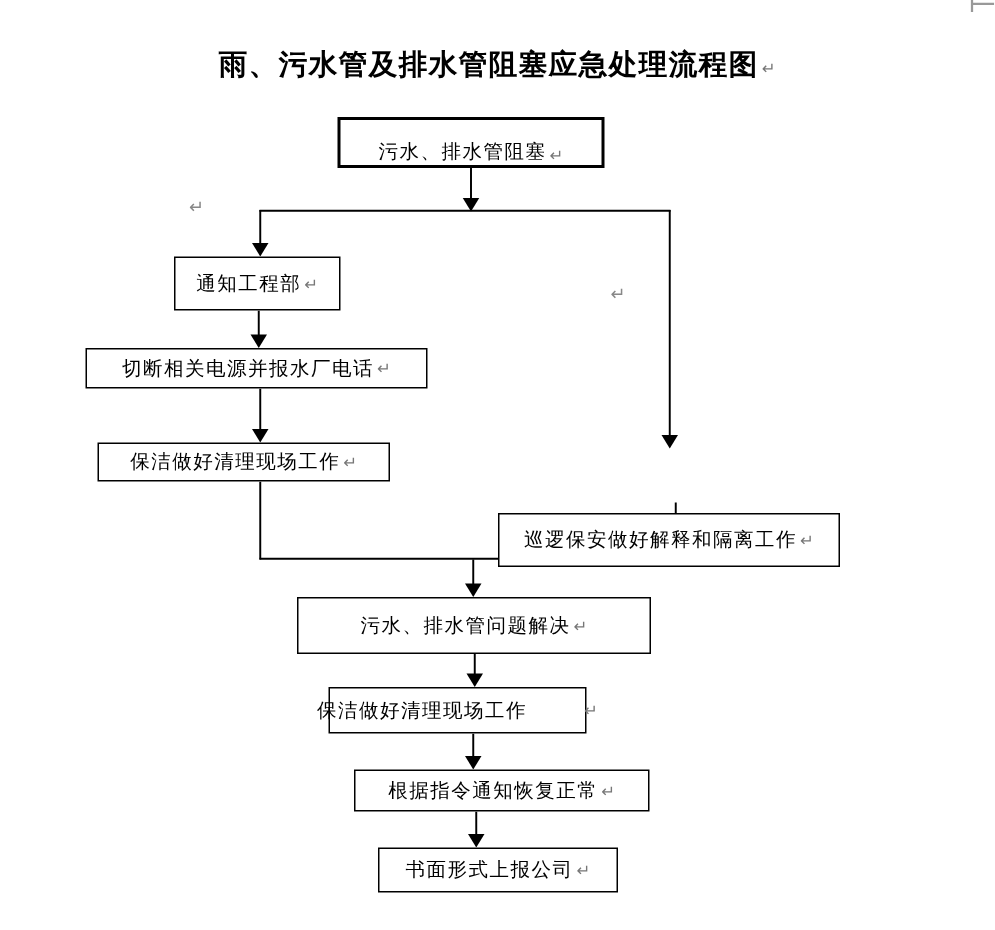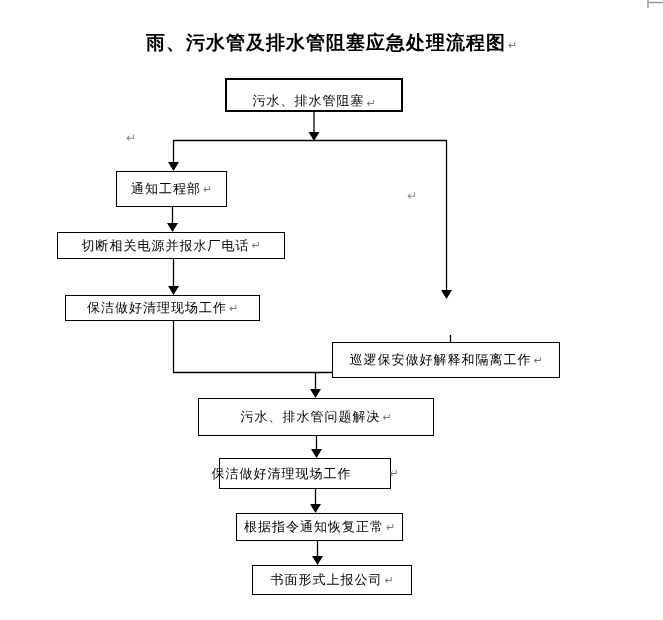--- a/index.html
+++ b/index.html
@@ -151,21 +151,21 @@
   <div class="node" style="left:198px; top:398px; width:236px; height:38px;">
     <span>污水、排水管问题解决</span>
       <span class="pilcrow">↵</span>
   </div>
 
   <div class="node" style="left:219px; top:458px; width:172px; height:31px;gap:36px;">
     <span>保洁做好清理现场工作</span>
       <span class="pilcrow">↵</span>
   </div>
 
-  <div class="node" style="left:236px; top:513px; width:167px; height:28px;">
+  <div class="node" style="left:236px; top:513px; width:197px; height:28px;">
     <span>根据指令通知恢复正常</span>
       <span class="pilcrow">↵</span>
   </div>
 
   <div class="node" style="left:252px; top:565px; width:160px; height:30px;">
     <span>书面形式上报公司</span>
       <span class="pilcrow">↵</span>
   </div>
 
   <span class="float-pilcrow" style="left:126px; top:132px;">↵</span>

